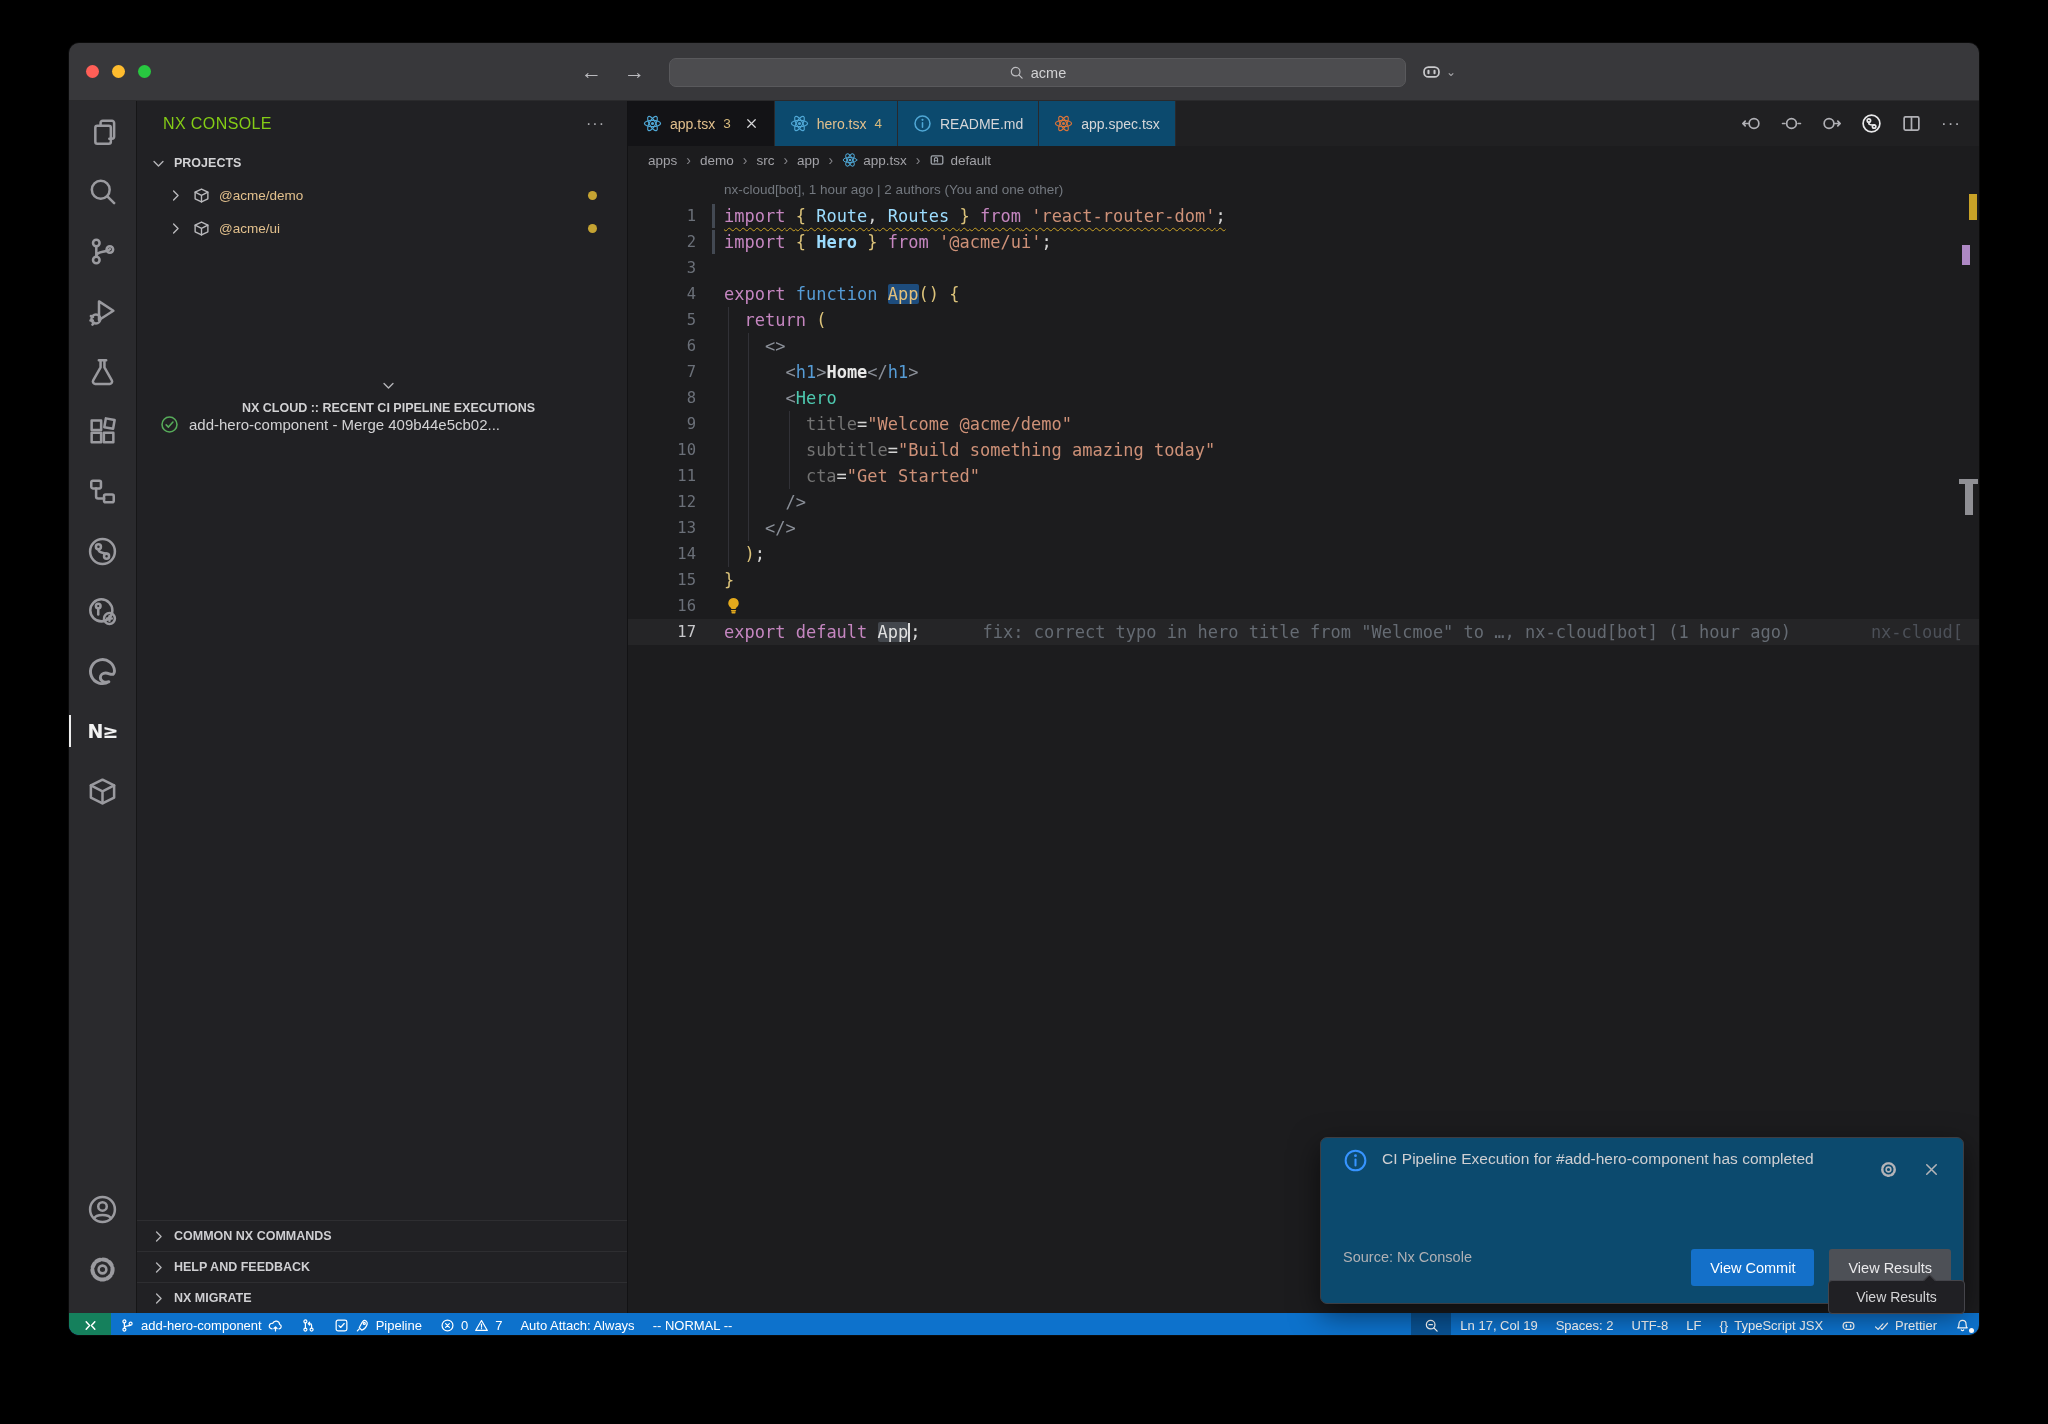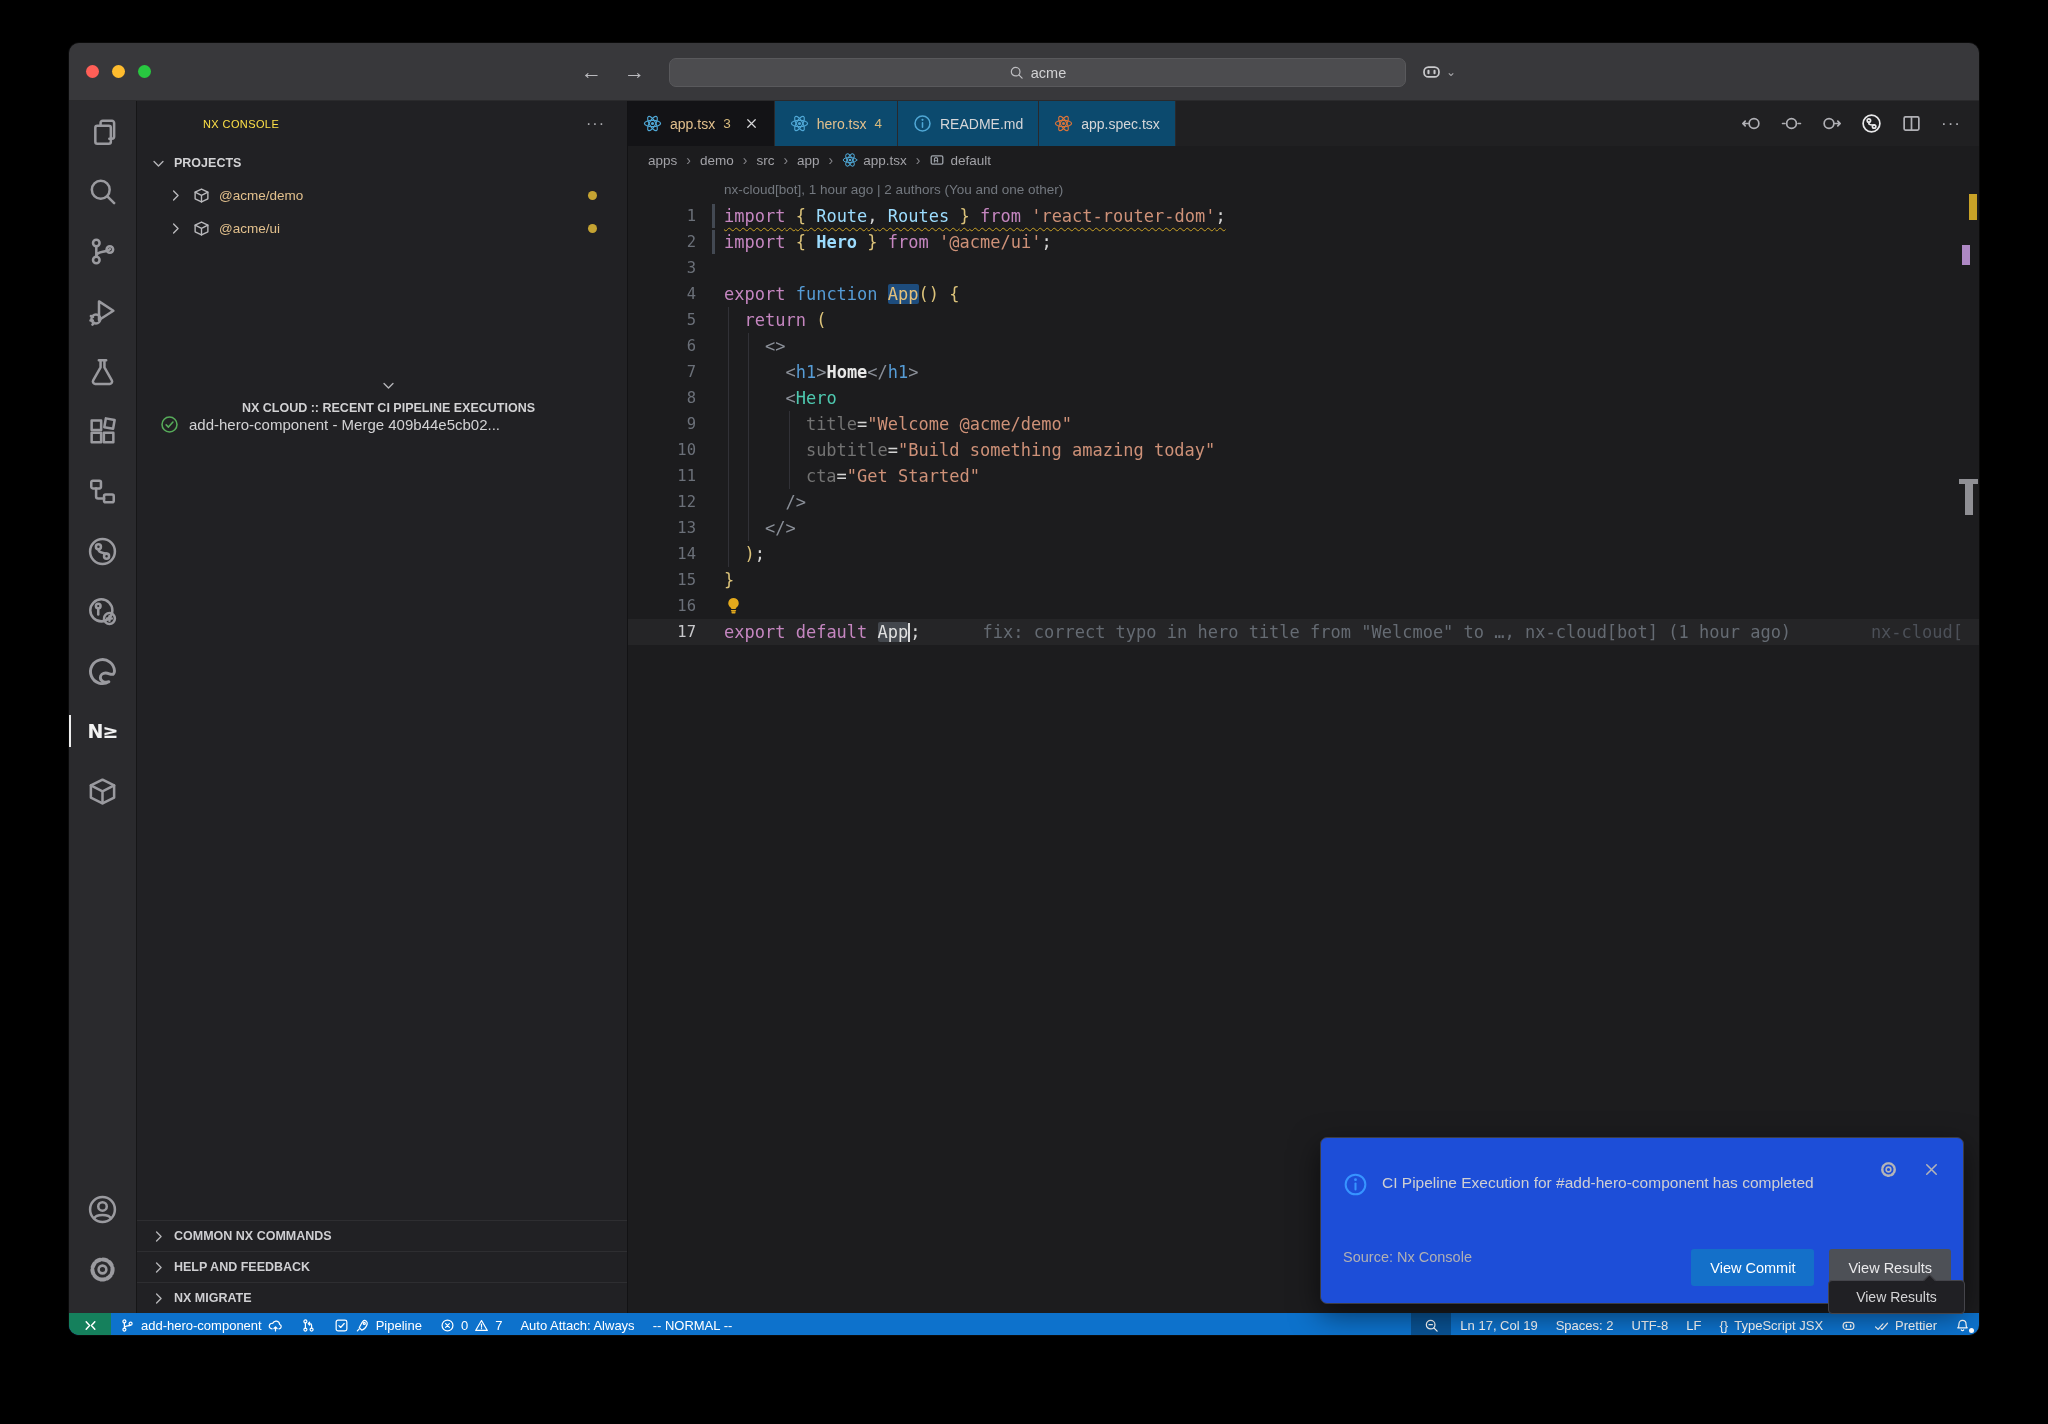--- a/index.html
+++ b/index.html
@@ -37,21 +37,21 @@
   .ab-item svg { width:31px; height:31px; display:block; }
   .ab-item.active { color:#f2f2f2; }
   .ab-item.active::before { content:""; position:absolute; left:0; top:14px; bottom:14px; width:2px; background:#eeeeee; }
   .ab-item .nx-label { font-size:19px; font-weight:700; letter-spacing:-1px; font-family:"DejaVu Sans",sans-serif; }
   .ab-item.mt-auto { margin-top:auto; }
 
   .sidebar { width:492px; background:#212124; border-left:1px solid #161617; border-right:1px solid #121214;
              display:flex; flex-direction:column; flex-shrink:0; font-size:13.5px; color:#cccccc; }
   .side-header { height:46px; display:flex; align-items:center; justify-content:space-between;
                  padding:0 22px 0 26px; }
-  .side-title { font-size:11px; letter-spacing:.4px; color:#fde047;margin-left:40px; }
+  .side-title { font-size:16px; letter-spacing:.4px; color:#84cc16; }
   .side-menu { color:#ababaf; font-size:16px; letter-spacing:1px; cursor:pointer; }
   .section-h { display:flex; align-items:center; gap:7px; padding-left:13px; height:32px;
                font-weight:700; font-size:12.5px; color:#d2d2d4; cursor:pointer; }
   .section-h .icon svg{ width:17px; height:17px; color:#b5b5b8; display:block; }
   .tree-row { display:flex; align-items:center; height:33px; padding-left:30px; gap:9px; cursor:pointer; }
   .tree-row .icon svg{ width:17px; height:17px; display:block; color:#b9b9bc; }
   .proj-name { color:#E2C08D; font-size:13.5px; }
   .proj-dot { margin-left:auto; margin-right:30px; width:9px; height:9px; border-radius:50%; background:#C5A332; }
   .cloud-h { margin-top:132px;flex-direction:column; }
   .exec-row { display:flex; align-items:center; height:31px; padding-left:23px; gap:10px; cursor:pointer; }
@@ -124,22 +124,22 @@
   .sb-item { display:flex; align-items:center; gap:6px; padding:8px 9px; cursor:pointer; position:relative; }
   .sb-item .icon svg { width:15px; height:15px; display:block; }
   .sb-item.remote { background:#15805C; width:42px; justify-content:center; padding:0; }
   .sb-item.zoombox { background:rgba(0,0,0,.28); width:40px; justify-content:center; }
   .sb-left { display:flex; align-items:stretch; }
   .sb-right { margin-left:auto; display:flex; align-items:stretch; }
   .sb-dot { position:absolute; right:5px; bottom:4px; width:5px; height:5px; border-radius:50%; background:#ffffff; }
 
   
   .toast { position:absolute; left:1251px; top:1094px; width:644px; height:167px;
-           background:#1d4ed8; border:1px solid #3d3d42; border-radius:7px;
-           box-shadow:0 10px 30px rgba(0,0,0,.55); z-index:20; padding:32px 22px; }
+           background:#0c4a6e; border:1px solid #3d3d42; border-radius:7px;
+           box-shadow:0 10px 30px rgba(0,0,0,.55); z-index:20; padding:8px 22px; }
   .toast-title-row { display:flex; gap:14px; }
   .toast-title-row .icon svg { width:25px; height:25px; color:#3794FF; display:block; margin-top:2px; }
   .toast-title { width:468px; color:#cfcfd2; font-size:15.5px; line-height:1.7; }
   .toast-tools { position:absolute; right:22px; top:22px; display:flex; gap:24px; color:#b4b4b8; }
   .toast-tools .icon svg { width:19px; height:19px; display:block; cursor:pointer; }
   .toast-bottom { position:absolute; left:22px; right:12px; bottom:17px; display:flex; align-items:flex-start; }
   .toast-source { color:#b0b0b4; font-size:14.5px; }
   .toast-btns { margin-left:auto; display:flex; gap:15px; }
   .btn { height:37px; padding:0 19px; display:flex; align-items:center; font-size:14.5px;
          border-radius:3px; cursor:pointer; border:none; }

